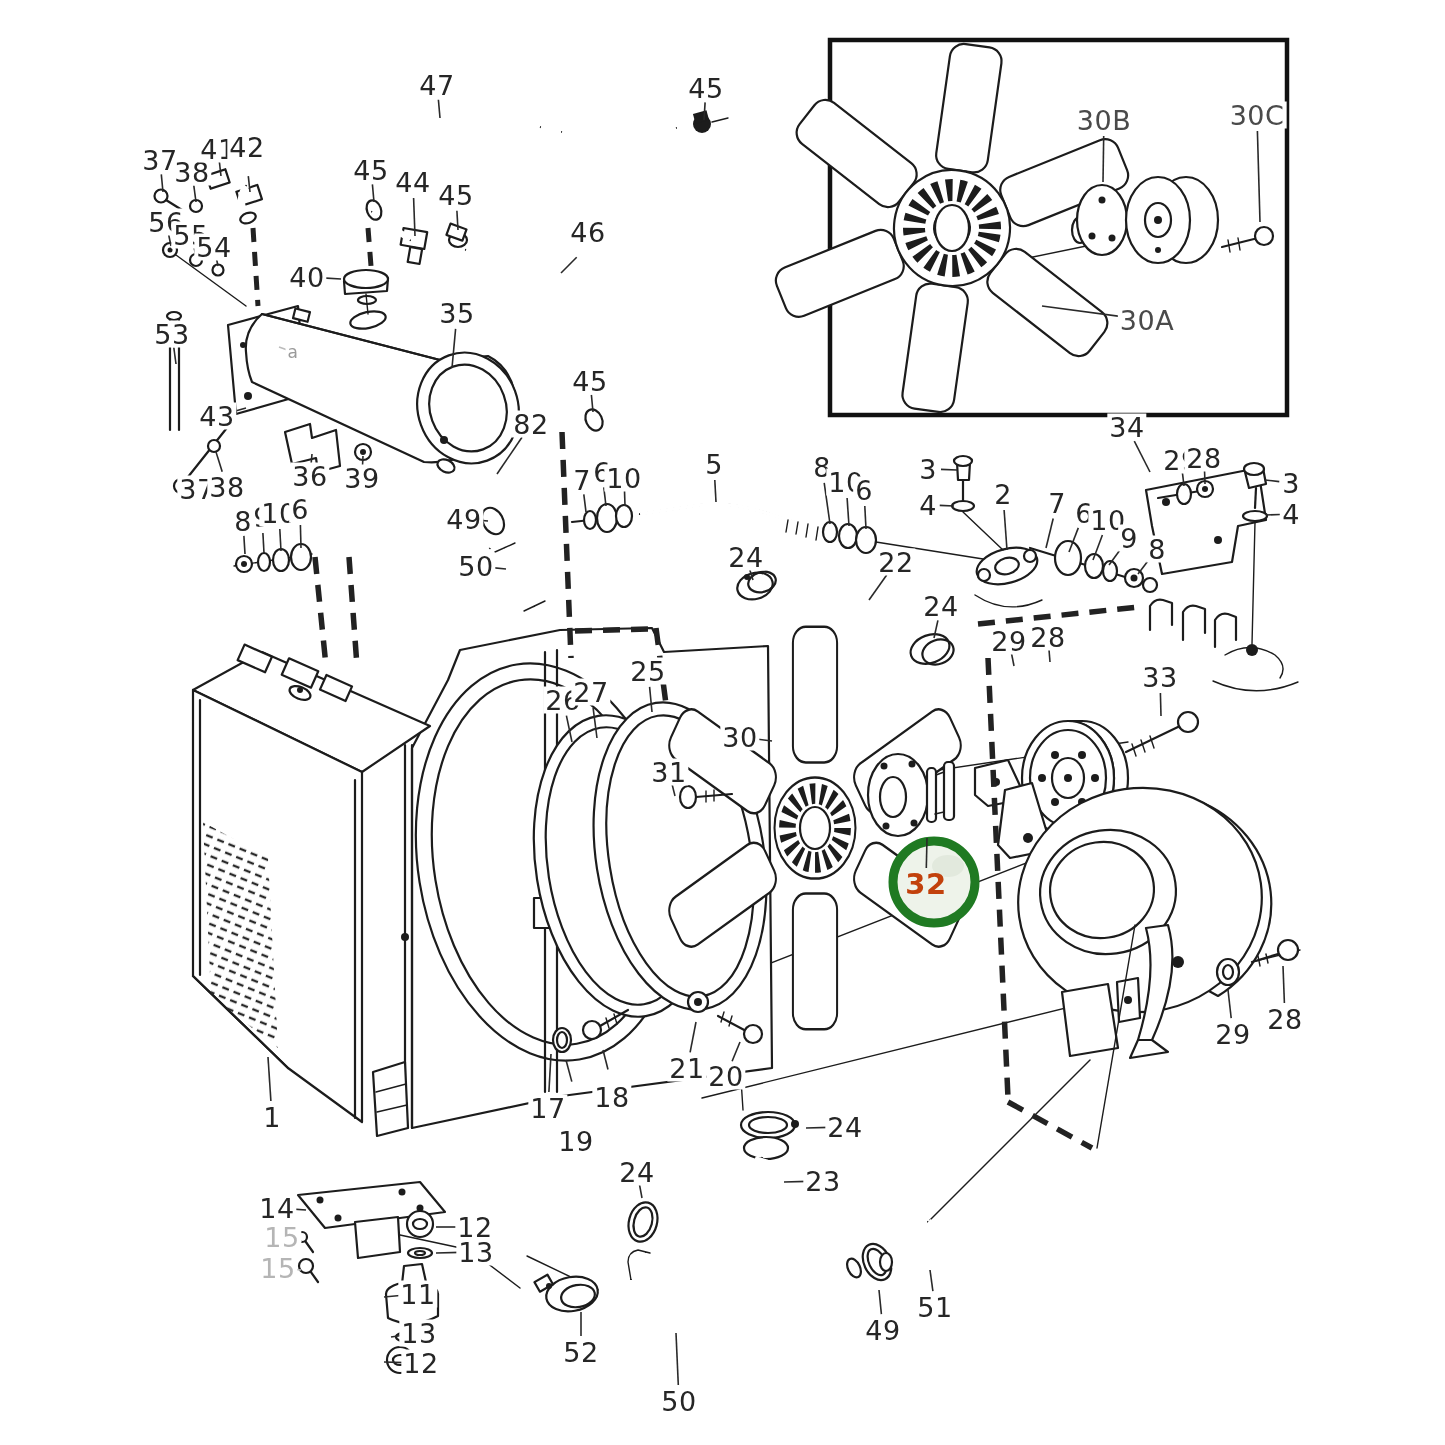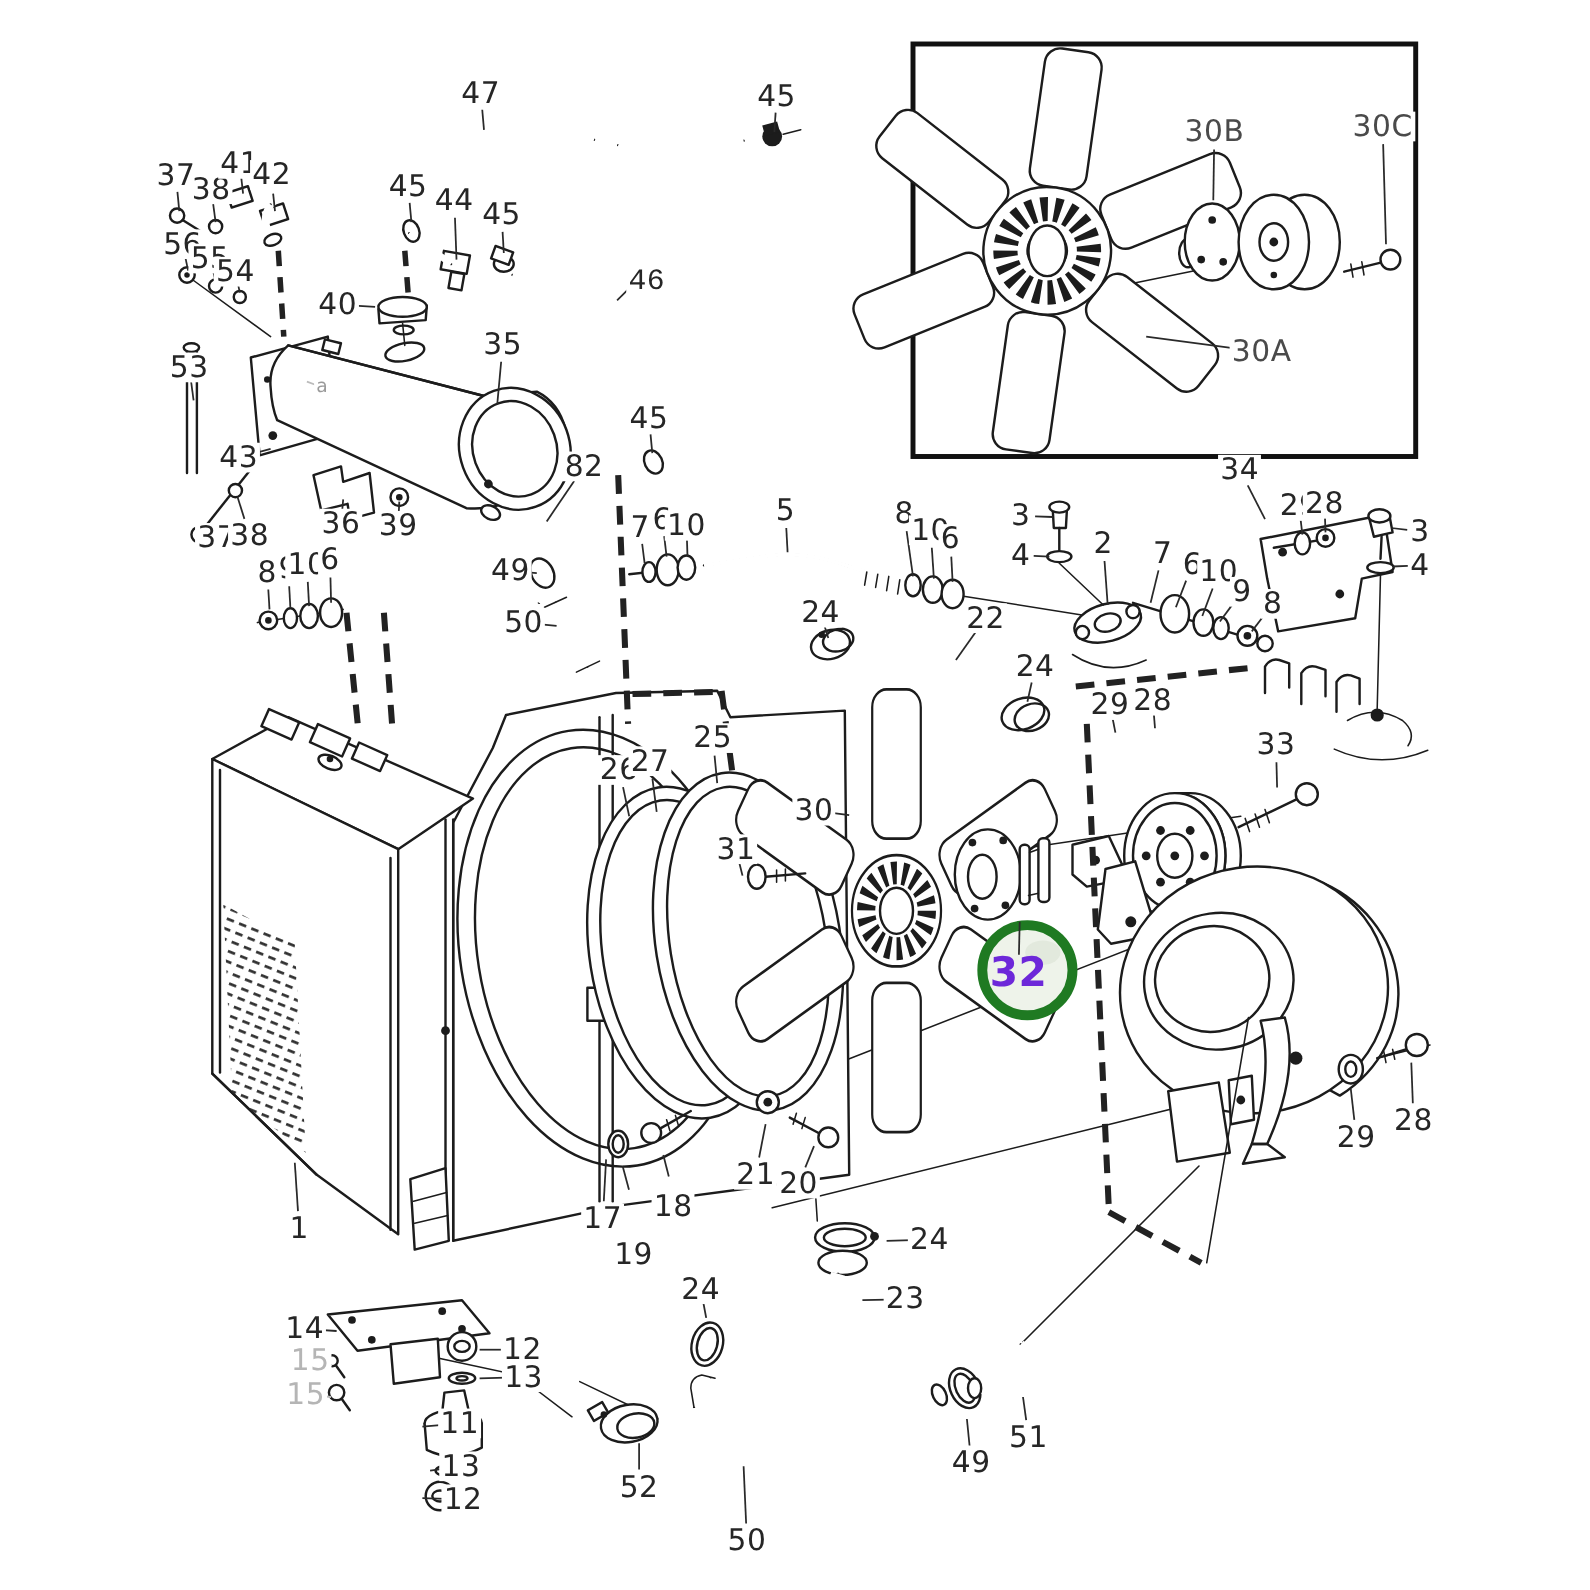--- a/index.html
+++ b/index.html
@@ -12,21 +12,21 @@
   .dk{fill:#1c1c1c;stroke:none;}
   .thin{stroke-width:1.4;}
   .dash{stroke:#222;fill:none;stroke-width:5.5;stroke-dasharray:17 11;stroke-linecap:butt;}
   .dash2{stroke:#222;fill:none;stroke-width:5;stroke-dasharray:14 10;stroke-linecap:butt;}
   #labels{position:absolute;left:0;top:0;width:100%;height:100%;pointer-events:none;}
   .callout{position:absolute;transform:translate(-50%,-50%);font-size:27px;line-height:1;
            color:#262626;background:#fff;padding:0 2px;white-space:nowrap;letter-spacing:0.5px;}
   .callout.f{color:#b5b5b5;}
   .callout.i{color:#4a4a4a;}
   .callout.a{font-size:17px;color:#9a9a9a;}
-  .callout.h{color:#6d28d9;font-weight:bold;background:transparent;font-size:37px;}
+  .callout.h{color:#c2410c;font-weight:bold;background:transparent;font-size:29px;}
 </style>
 </head>
 <body>
 
 <div id="stage">
 <svg id="art" width="1445" height="1445" viewBox="0 0 1445 1445">
   <defs>
     <pattern id="hatch" width="12" height="9" patternTransform="rotate(22)" patternUnits="userSpaceOnUse">
       <line x1="0" y1="4" x2="7" y2="4" stroke="#2a2a2a" stroke-width="2.4"></line>
     </pattern>
@@ -567,29 +567,29 @@
         <line x1="1131.1" y1="317.9" x2="1042" y2="306" stroke="#2a2a2a" stroke-width="1.6"></line>
       </g>
 </svg>
 
 <div id="labels">
       <div class="callout" style="left: 437px; top: 85px;">47</div>
       <div class="callout" style="left: 706px; top: 88px;">45</div>
       <div class="callout" style="left: 160px; top: 160px;">37</div>
       <div class="callout" style="left: 192px; top: 172px;">38</div>
       <div class="callout" style="left: 218px; top: 149px;">41</div>
-      <div class="callout" style="left: 247px; top: 159px;">42</div>
+      <div class="callout" style="left: 247px; top: 147px;">42</div>
       <div class="callout" style="left: 371px; top: 170px;">45</div>
       <div class="callout" style="left: 413px; top: 182px;">44</div>
       <div class="callout" style="left: 456px; top: 195px;">45</div>
       <div class="callout" style="left: 166px; top: 222px;">56</div>
       <div class="callout" style="left: 191px; top: 235px;">55</div>
       <div class="callout" style="left: 214px; top: 247px;">54</div>
       <div class="callout" style="left: 307px; top: 277px;">40</div>
-      <div class="callout" style="left: 588px; top: 257px; font-family: Liberation Mono, monospace;">46</div>
+      <div class="callout" style="left: 588px; top: 232px;">46</div>
       <div class="callout" style="left: 457px; top: 313px;">35</div>
       <div class="callout" style="left: 172px; top: 334px;">53</div>
       <div class="callout a" style="left: 293px; top: 352px;">a</div>
       <div class="callout" style="left: 217px; top: 416px;">43</div>
       <div class="callout" style="left: 197px; top: 489px;">37</div>
       <div class="callout" style="left: 227px; top: 487px;">38</div>
       <div class="callout" style="left: 310px; top: 476px;">36</div>
       <div class="callout" style="left: 362px; top: 478px;">39</div>
       <div class="callout" style="left: 590px; top: 381px;">45</div>
       <div class="callout" style="left: 531px; top: 424px;">82</div>

